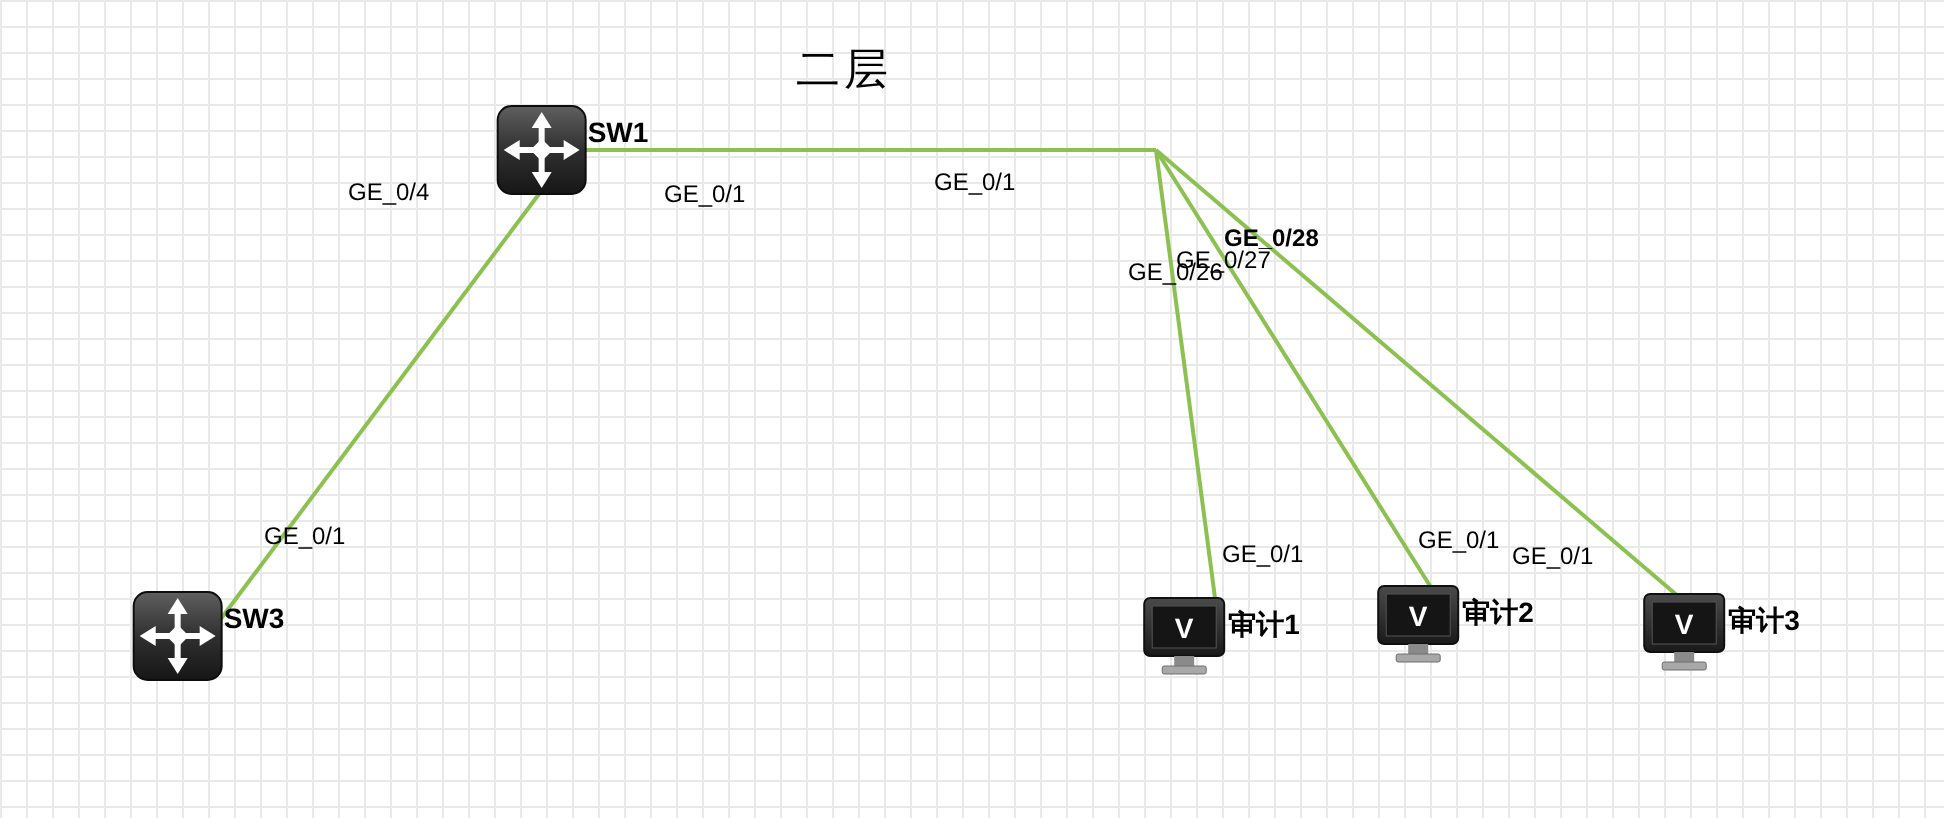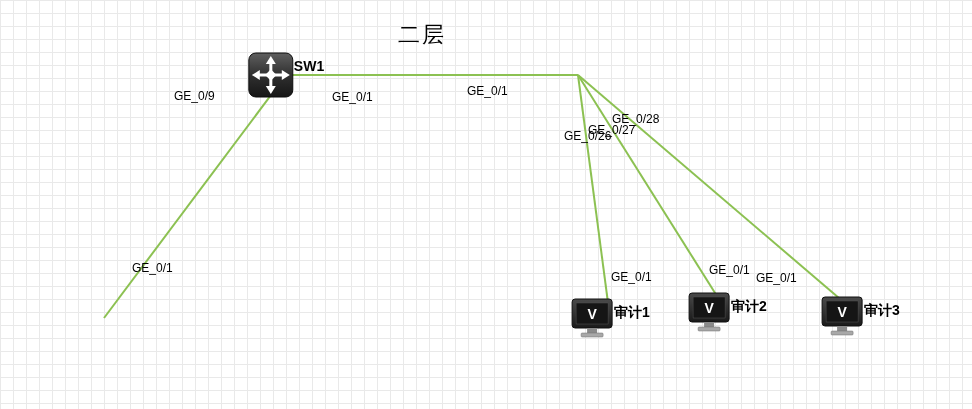--- a/index.html
+++ b/index.html
@@ -98,20 +98,35 @@
           <line x1="11" y1="23" x2="35" y2="23" stroke-width="3"></line>
           <polygon points="23,4 18,12 28,12" stroke="none"></polygon>
           <polygon points="23,42 18,34 28,34" stroke="none"></polygon>
           <polygon points="4,23 12,18 12,28" stroke="none"></polygon>
           <polygon points="42,23 34,18 34,28" stroke="none"></polygon>
         </g>
         <rect x="19" y="19" width="8" height="8" fill="#ffffff" transform="rotate(45 23 23)"></rect>
       </svg>
       <div class="node-label">SW1</div>
     </div>
+    <div class="node" style="left: 104px; top: 295px;">
+      <svg class="dev-icon" width="46" height="46" viewBox="0 0 46 46">
+        <rect x="1" y="1" width="44" height="44" rx="7" fill="url(#swgrad)" stroke="#0d0d0d" stroke-width="1"></rect>
+        <g fill="#ffffff" stroke="#ffffff">
+          <line x1="23" y1="11" x2="23" y2="35" stroke-width="3"></line>
+          <line x1="11" y1="23" x2="35" y2="23" stroke-width="3"></line>
+          <polygon points="23,4 18,12 28,12" stroke="none"></polygon>
+          <polygon points="23,42 18,34 28,34" stroke="none"></polygon>
+          <polygon points="4,23 12,18 12,28" stroke="none"></polygon>
+          <polygon points="42,23 34,18 34,28" stroke="none"></polygon>
+        </g>
+        <rect x="19" y="19" width="8" height="8" fill="#ffffff" transform="rotate(45 23 23)"></rect>
+      </svg>
+      <div class="node-label">SW3</div>
+    </div>
     <div class="node" style="left: 610px; top: 298px;">
       <svg class="dev-icon" width="44" height="42" viewBox="0 0 44 42">
         <rect x="2" y="1" width="40" height="29" rx="3" fill="url(#mongrad)" stroke="#101010" stroke-width="1"></rect>
         <rect x="6" y="5" width="32" height="21" fill="#151515" stroke="#555" stroke-width="0.5"></rect>
         <text x="22" y="21" fill="#ffffff" font-size="14" font-weight="bold" font-family="Liberation Sans, sans-serif" text-anchor="middle">V</text>
         <rect x="17" y="30" width="10" height="5" fill="#8a8a8a"></rect>
         <rect x="11" y="35" width="22" height="4" rx="1" fill="#a8a8a8" stroke="#6f6f6f" stroke-width="0.5"></rect>
       </svg>
       <div class="node-label">审计1</div>
     </div>
@@ -128,23 +143,23 @@
     <div class="node" style="left: 860px; top: 296px;">
       <svg class="dev-icon" width="44" height="42" viewBox="0 0 44 42">
         <rect x="2" y="1" width="40" height="29" rx="3" fill="url(#mongrad)" stroke="#101010" stroke-width="1"></rect>
         <rect x="6" y="5" width="32" height="21" fill="#151515" stroke="#555" stroke-width="0.5"></rect>
         <text x="22" y="21" fill="#ffffff" font-size="14" font-weight="bold" font-family="Liberation Sans, sans-serif" text-anchor="middle">V</text>
         <rect x="17" y="30" width="10" height="5" fill="#8a8a8a"></rect>
         <rect x="11" y="35" width="22" height="4" rx="1" fill="#a8a8a8" stroke="#6f6f6f" stroke-width="0.5"></rect>
       </svg>
       <div class="node-label">审计3</div>
     </div>
-    <span class="port-label" style="left: 174px; top: 89px;">GE_0/9</span>
+    <span class="port-label" style="left: 174px; top: 89px;">GE_0/4</span>
     <span class="port-label" style="left: 332px; top: 90px;">GE_0/1</span>
     <span class="port-label" style="left: 467px; top: 84px;">GE_0/1</span>
-    <span class="port-label" style="left: 612px; top: 112px;">GE_0/28</span>
+    <span class="port-label" style="left: 612px; top: 112px; font-weight: bold;">GE_0/28</span>
     <span class="port-label" style="left: 588px; top: 123px;">GE_0/27</span>
     <span class="port-label" style="left: 564px; top: 129px;">GE_0/26</span>
     <span class="port-label" style="left: 132px; top: 261px;">GE_0/1</span>
     <span class="port-label" style="left: 611px; top: 270px;">GE_0/1</span>
     <span class="port-label" style="left: 709px; top: 263px;">GE_0/1</span>
     <span class="port-label" style="left: 756px; top: 271px;">GE_0/1</span>
   </div>
 
 </body></html>

